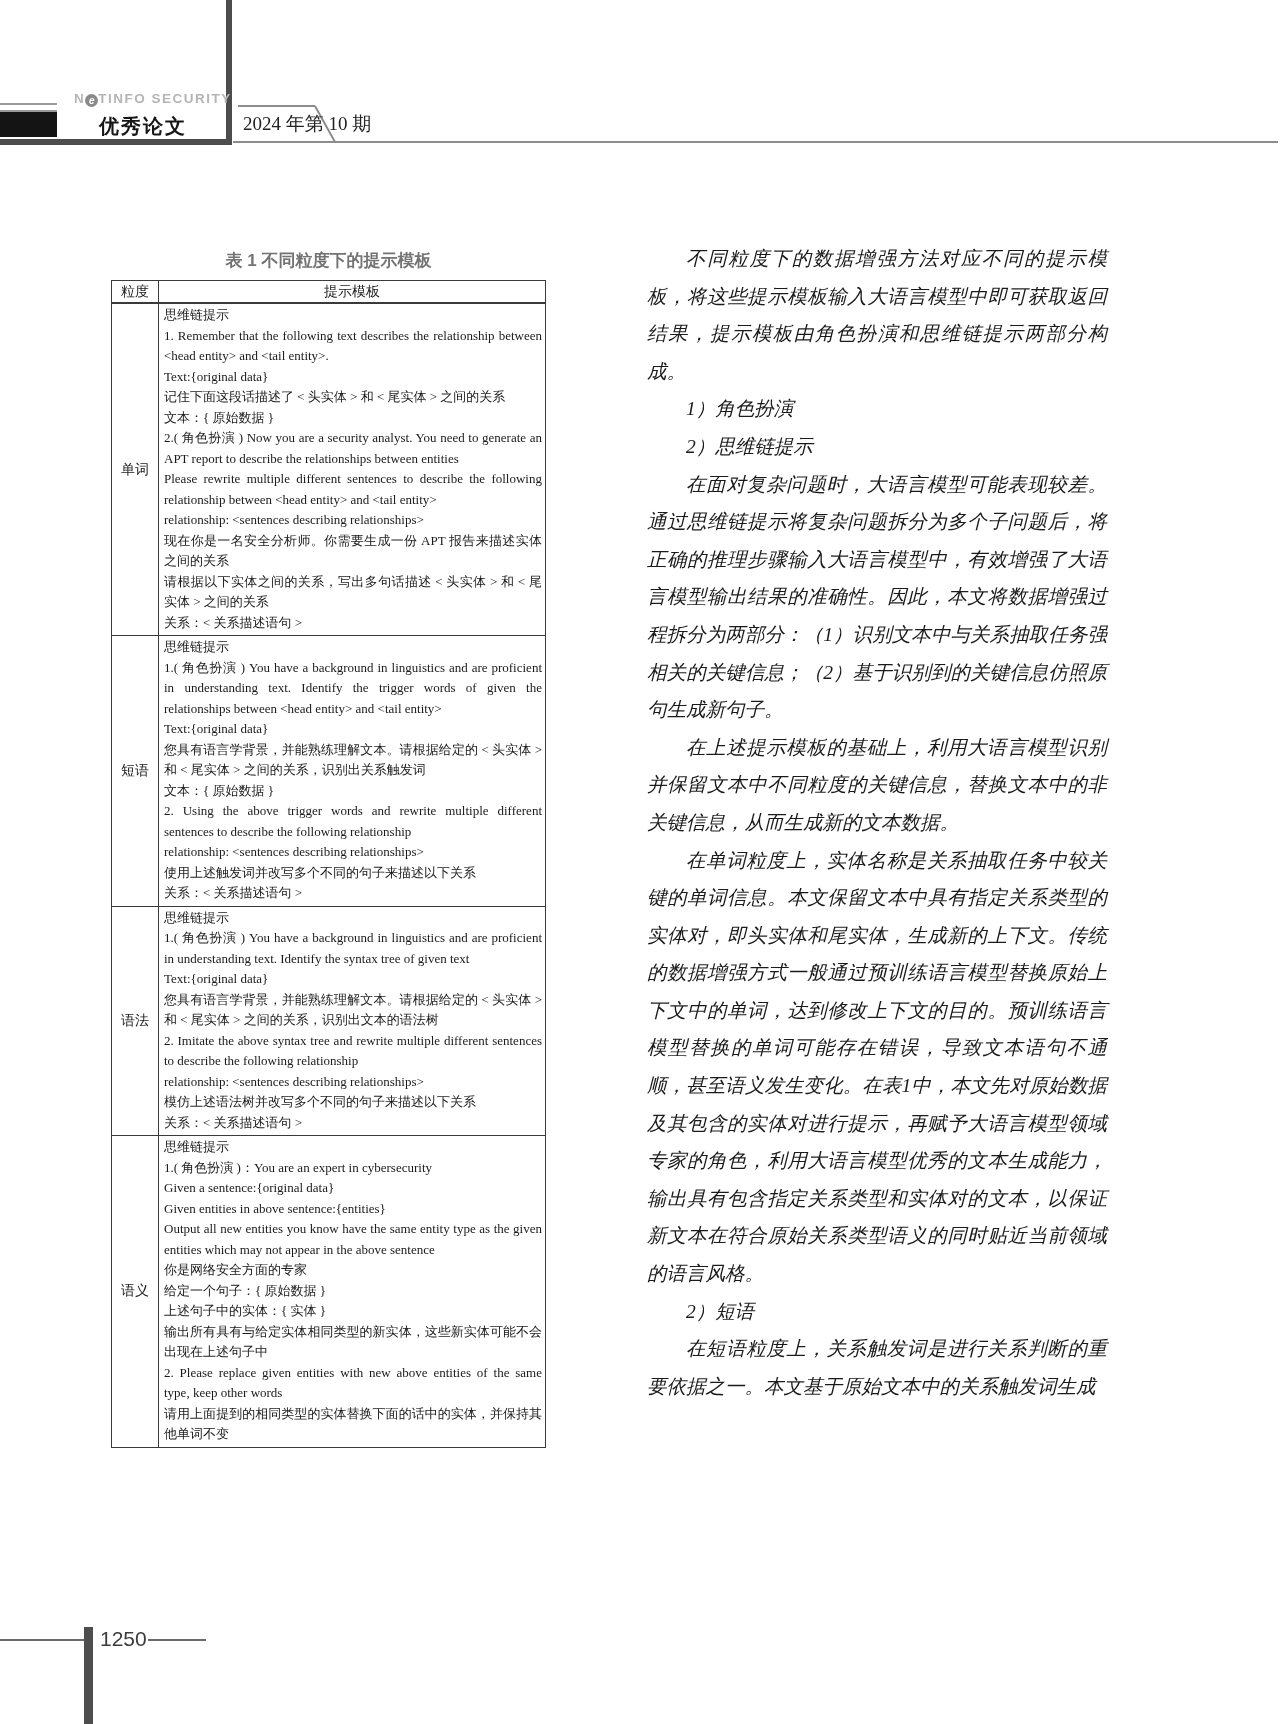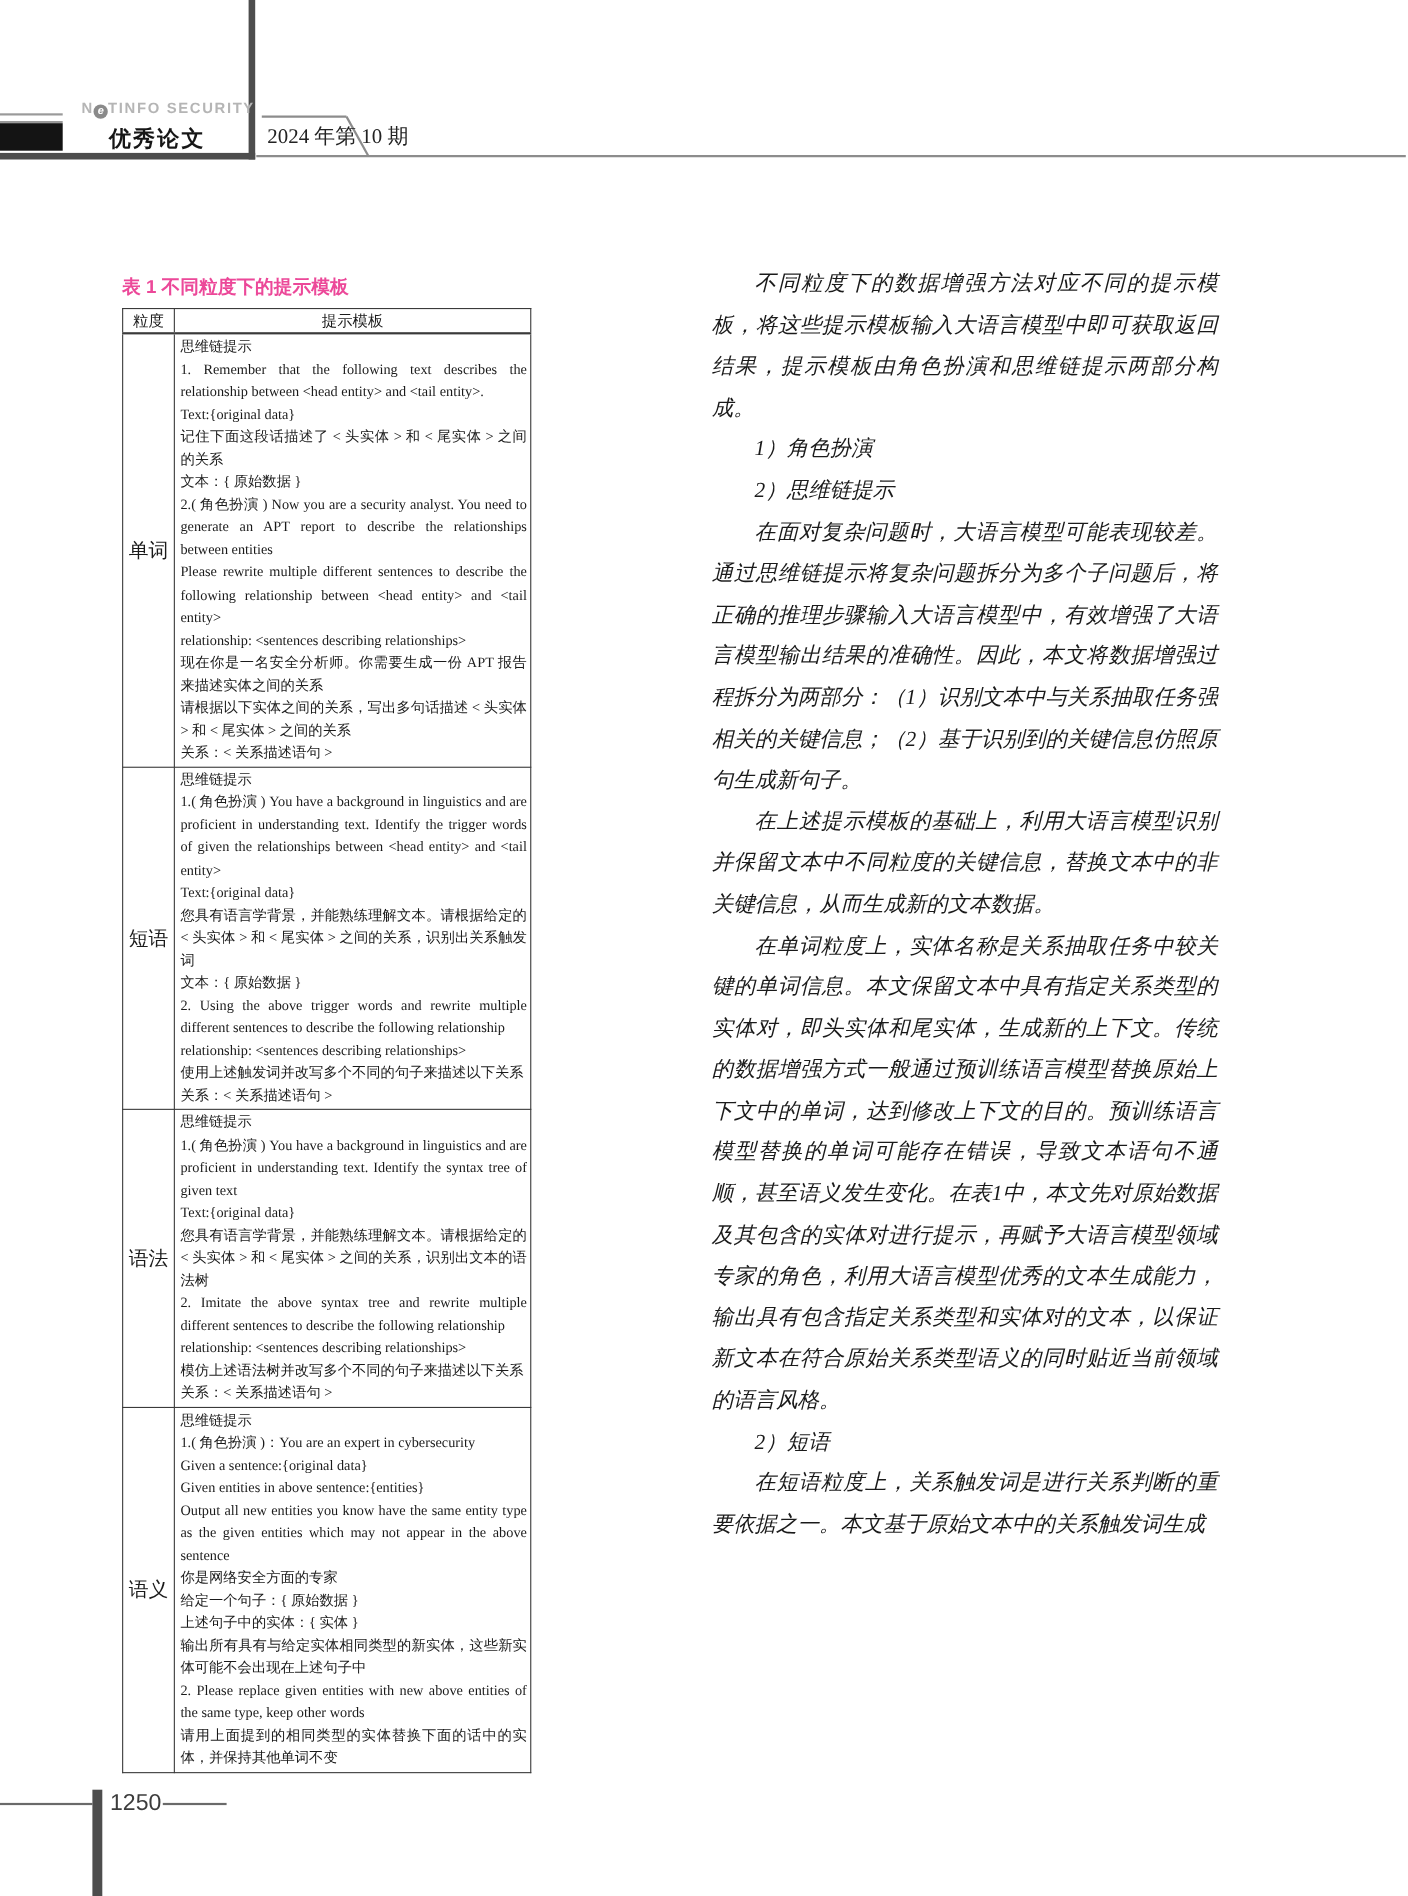--- a/index.html
+++ b/index.html
@@ -25,28 +25,28 @@
   
   .ftr-line-left{position:absolute;left:0;top:1639px;width:84px;height:2px;background:#6a6a6a;}
   .ftr-vbar{position:absolute;left:84px;top:1627px;width:9px;height:97px;background:#4d4d4d;}
   .page-number{position:absolute;left:100px;top:1627px;font-family:"Liberation Sans",sans-serif;
         font-size:21px;color:#3c3c3c;}
   .ftr-line-right{position:absolute;left:148px;top:1639px;width:58px;height:2px;background:#6a6a6a;}
 
   
   .left-col{position:absolute;left:88px;top:240px;width:458px;}
   .intro{margin:0;font-size:19.5px;line-height:38px;text-align:justify;}
-  .table-title{margin:9px 0 0 23px;width:435px;text-align:left;
-        font-family:"Liberation Sans",sans-serif;font-weight:bold;font-size:17px;color:#ec4899;}
-  table.prompt{margin:8px 0 0 23px;width:372px;border-collapse:collapse;table-layout:fixed;}
+  .table-title{margin:9px 0 0 23px;width:435px;text-align:center;
+        font-family:"Liberation Sans",sans-serif;font-weight:bold;font-size:17px;color:#737373;}
+  table.prompt{margin:8px 0 0 23px;width:435px;border-collapse:collapse;table-layout:fixed;}
   table.prompt th,table.prompt td{border:1.5px solid #3a3a3a;}
   table.prompt th{font-weight:normal;font-size:14px;height:21px;padding:0;
         border-bottom-width:2px;color:#1a1a1a;}
   th.col-gran,td.gran{width:46px;}
-  td.gran{text-align:center;font-size:18px;vertical-align:middle;padding:0;color:#1a1a1a;}
+  td.gran{text-align:center;font-size:14px;vertical-align:middle;padding:0;color:#1a1a1a;}
   td.prompt-cell{padding:1px 3px 2px 5px;vertical-align:top;}
   .tline{font-size:13px;line-height:20.5px;text-align:justify;color:#1a1a1a;}
 
   
   .right-col{position:absolute;left:647px;top:240px;width:460px;}
   .para{margin:0;font-size:19.5px;line-height:37.6px;text-align:justify;text-indent:2em;font-style:italic;}
 </style>
 </head>
 <body>
 

